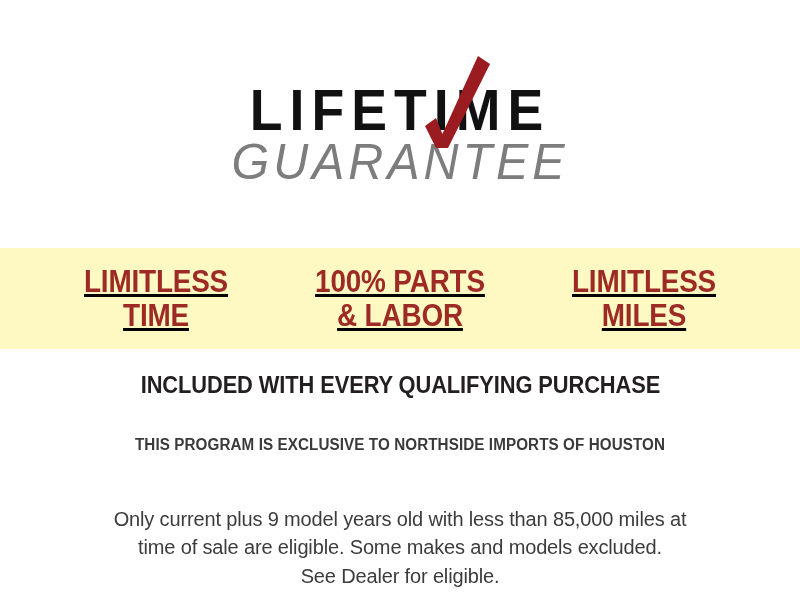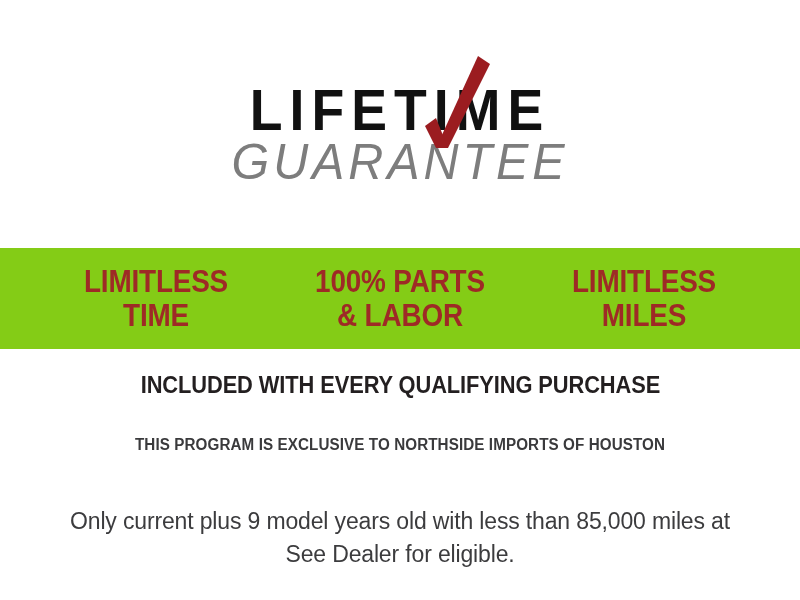--- a/index.html
+++ b/index.html
@@ -85,25 +85,26 @@
     color: #7d7d7d;
     line-height: 1;
     transform: scaleX(0.97);
     transform-origin: center;
     z-index: 1;
   }
 
   
   .band {
     height: 101px;
-    background: #84cc16;
+    background: #fef9c3;
     display: flex;
     align-items: center;
     justify-content: space-between;
     padding: 0 34px;
+    text-decoration: underline;
   }
 
   .band-col {
     flex: 1 1 0;
     text-align: center;
     color: #9e2a26;
     font-family: "Liberation Sans", sans-serif;
     font-weight: bold;
     font-size: 31px;
     line-height: 1.08;
@@ -145,21 +146,21 @@
     transform: scaleX(0.95);
     text-align: center;
   }
 
   .fineprint {
     margin-top: 18px;
     width: 720px;
     text-align: center;
     font-family: "Liberation Sans", sans-serif;
     font-weight: 400;
-    font-size: 23px;
+    font-size: 20px;
     color: #3c3c3e;
     line-height: 1.42;
     letter-spacing: -0.15px;
   }
 
   .fineprint .fp-line { display: block; }
 </style>
 </head>
 <body>
 
@@ -202,18 +203,19 @@
   </div>
 
   <div class="lower">
 
     <div class="headline">INCLUDED WITH EVERY QUALIFYING PURCHASE</div>
 
     <div class="subheadline">THIS PROGRAM IS EXCLUSIVE TO NORTHSIDE IMPORTS OF HOUSTON</div>
 
     <div class="fineprint">
       <span class="fp-line">Only current plus 9 model years old with less than 85,000 miles at</span>
+      <span class="fp-line">time of sale are eligible. Some makes and models excluded.</span>
       <span class="fp-line">See Dealer for eligible.</span>
     </div>
 
   </div>
 
 </div>
 
 </body></html>

